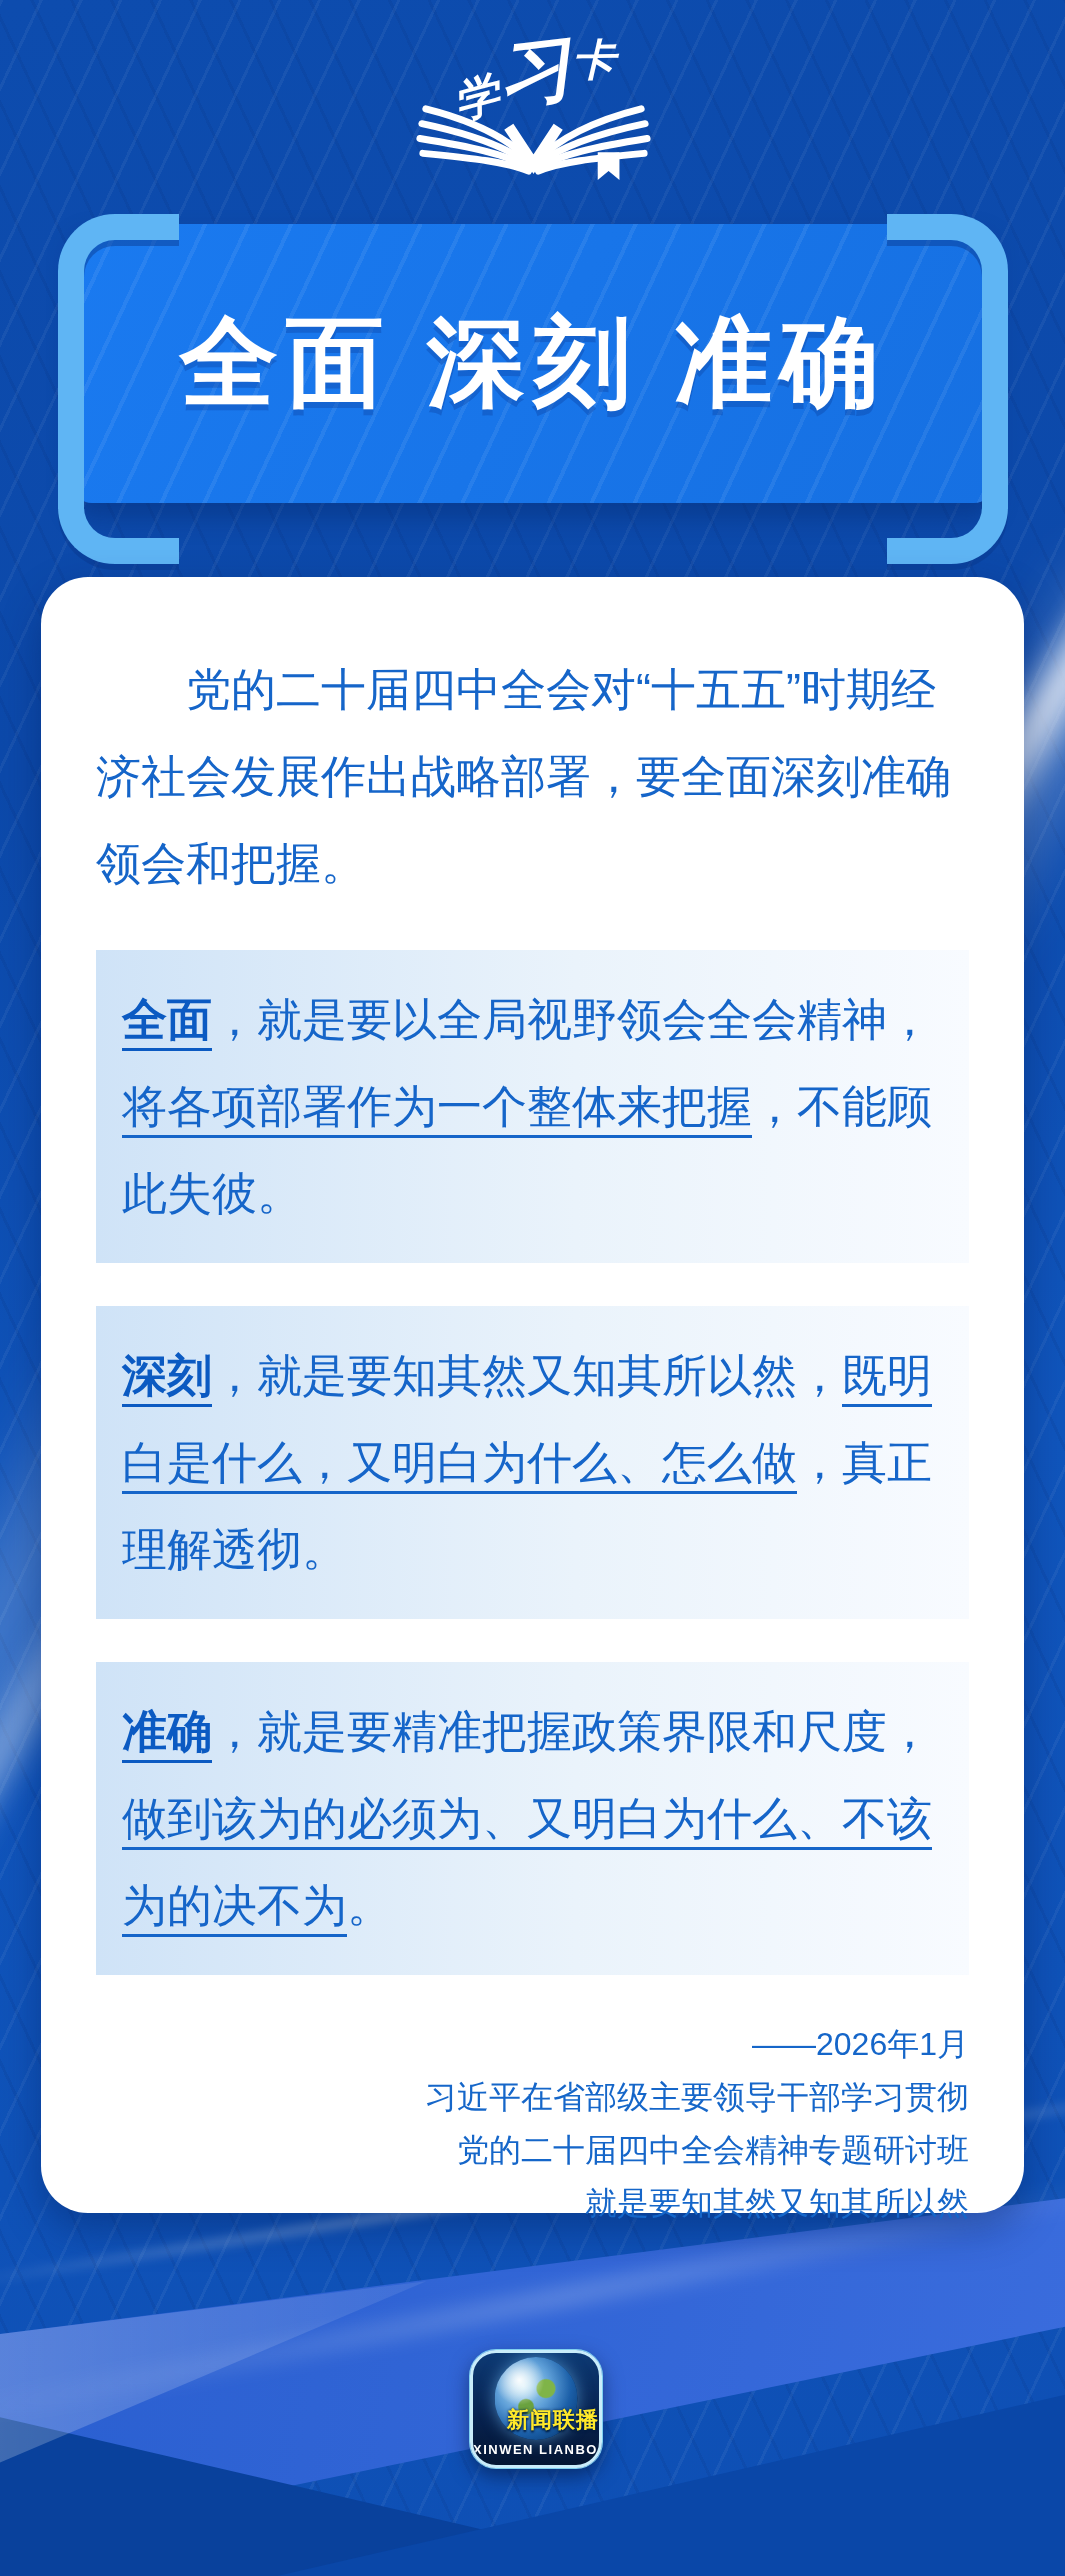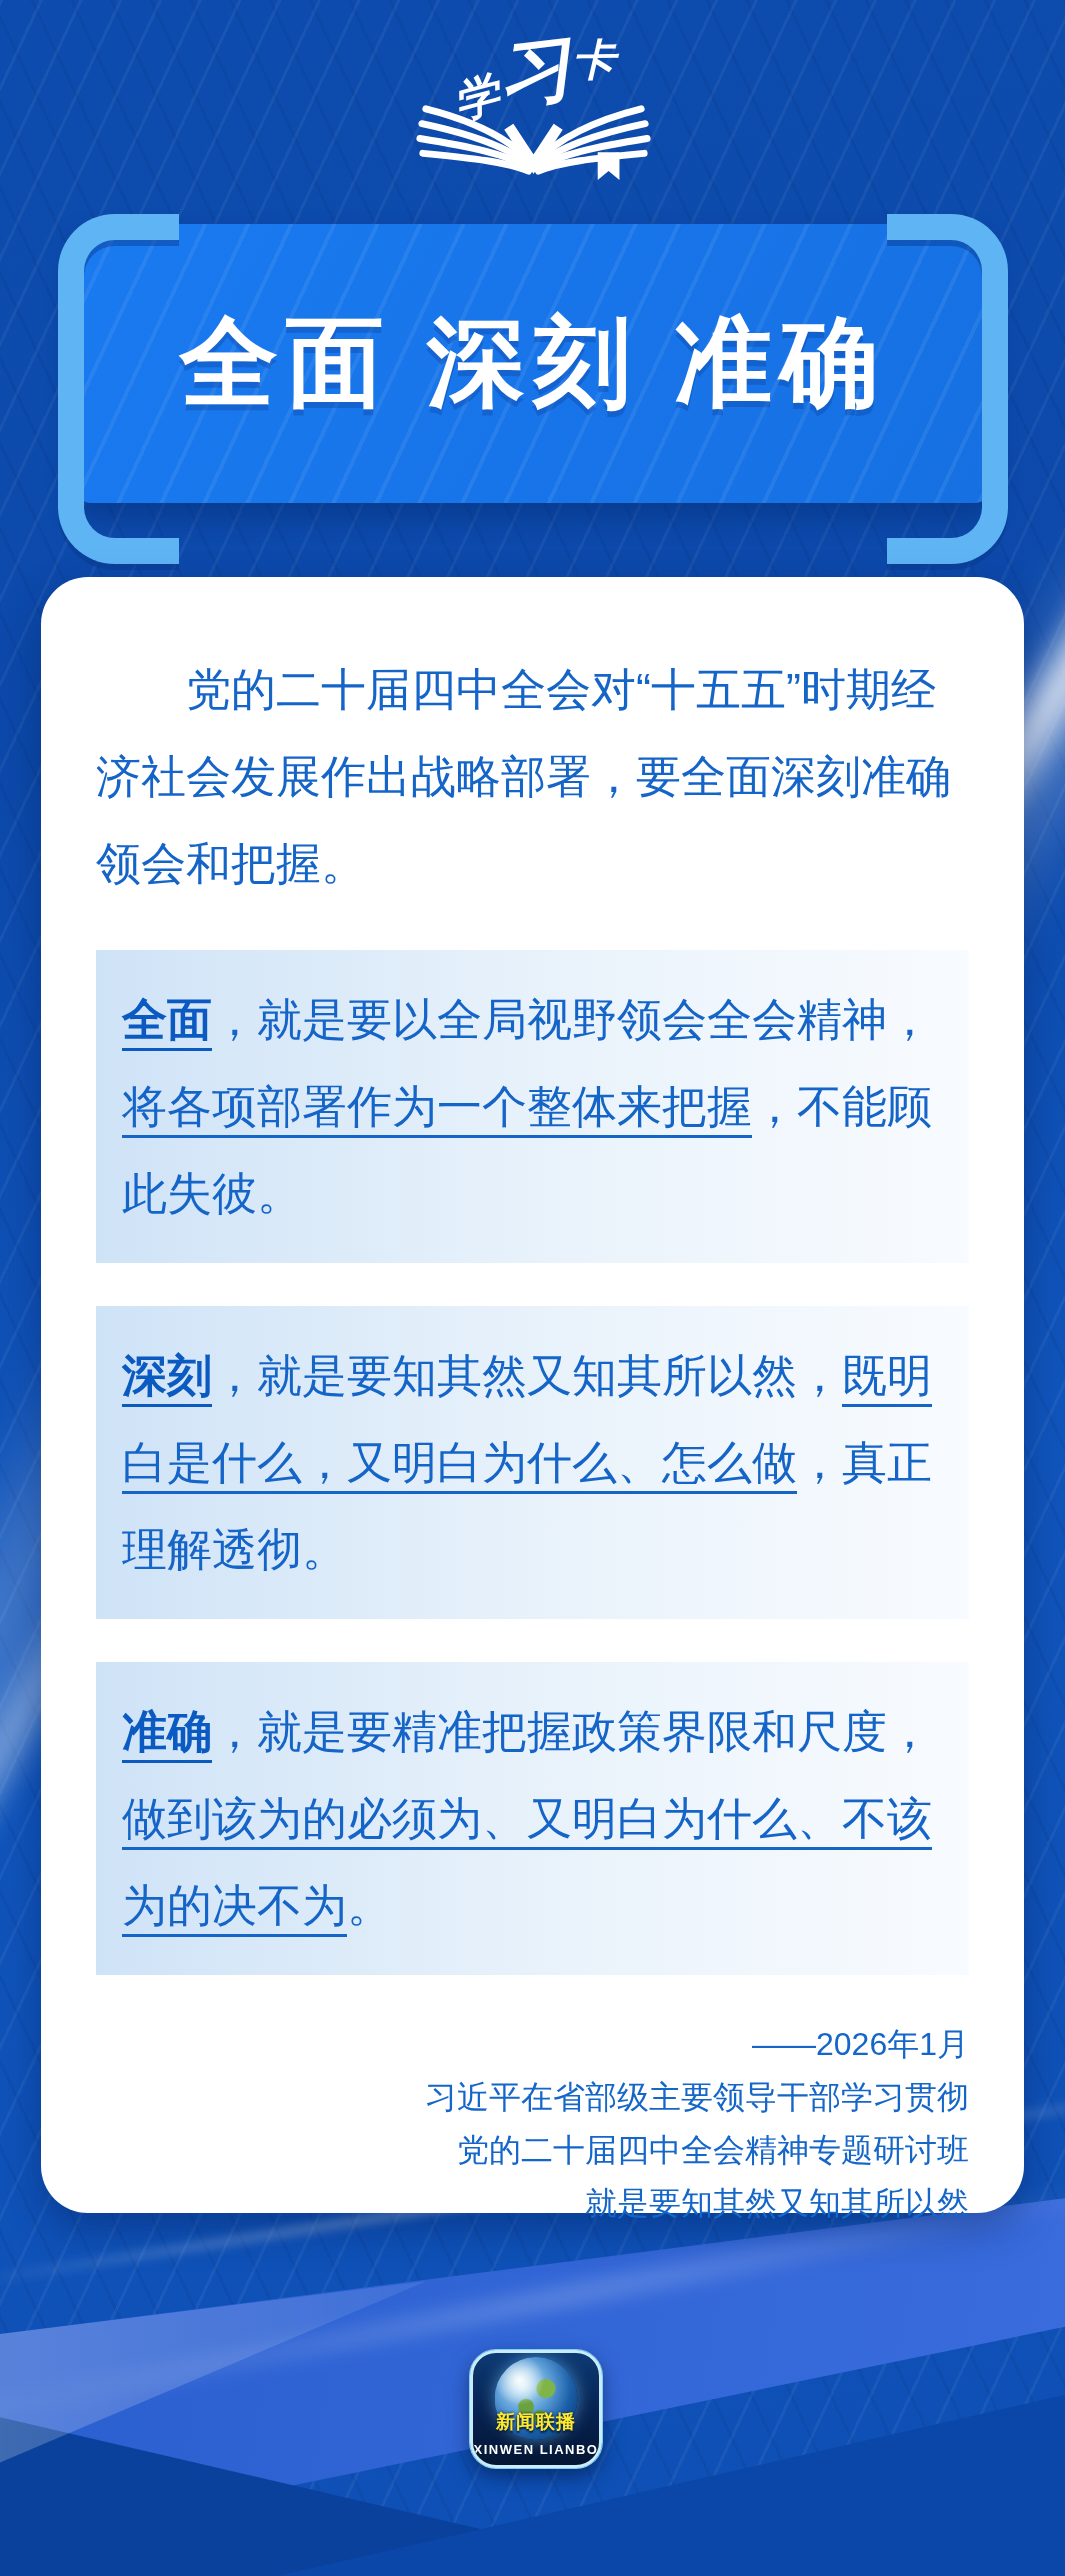--- a/index.html
+++ b/index.html
@@ -66,23 +66,23 @@
     background:linear-gradient(180deg,#0d3a74 0%,#072250 55%,#041633 100%);
     border:3px solid #c9ecfa;box-shadow:0 0 0 1px #7fd0f0,0 8px 20px rgba(0,18,56,.55);}
   .globe{position:absolute;top:4px;left:50%;transform:translateX(-50%);width:83px;height:83px;border-radius:50%;
     background:
       radial-gradient(circle at 30% 28%,rgba(255,255,255,.95),rgba(255,255,255,0) 30%),
       radial-gradient(circle at 62% 38%,#7fb448 0 12%,rgba(127,180,72,0) 14%),
       radial-gradient(circle at 38% 60%,#6aa23f 0 10%,rgba(106,162,63,0) 12%),
       radial-gradient(circle at 55% 72%,#5e9a3c 0 8%,rgba(94,154,60,0) 10%),
       radial-gradient(circle at 35% 35%,#bfe6f5,#5e9fd8 35%,#1b5fa8 62%,#083a74 88%);
     box-shadow:0 0 16px rgba(120,200,255,.55);}
-  .app-cn{position:absolute;bottom:30px;width:100%;text-align:center;color:#ffe92a;font-weight:900;font-size:19px;
+  .app-cn{position:absolute;bottom:30px;width:100%;text-align:right;color:#ffe92a;font-weight:900;font-size:22px;
     text-shadow:0 2px 2px #021c40,0 0 3px #021c40;letter-spacing:1px;}
-  .app-en{position:absolute;bottom:8px;width:100%;text-align:center;color:#fff;font-size:13px;font-weight:700;letter-spacing:1.5px;}
+  .app-en{position:absolute;bottom:8px;width:100%;color:#fff;font-size:13px;font-weight:700;letter-spacing:1.5px;}
 </style>
 </head>
 <body>
 
 <div class="poster">
 
   <div class="bg-pattern"></div>
   <div class="streak s2"></div>
   <div class="streak s1"></div>
   <div class="streak s3"></div>

